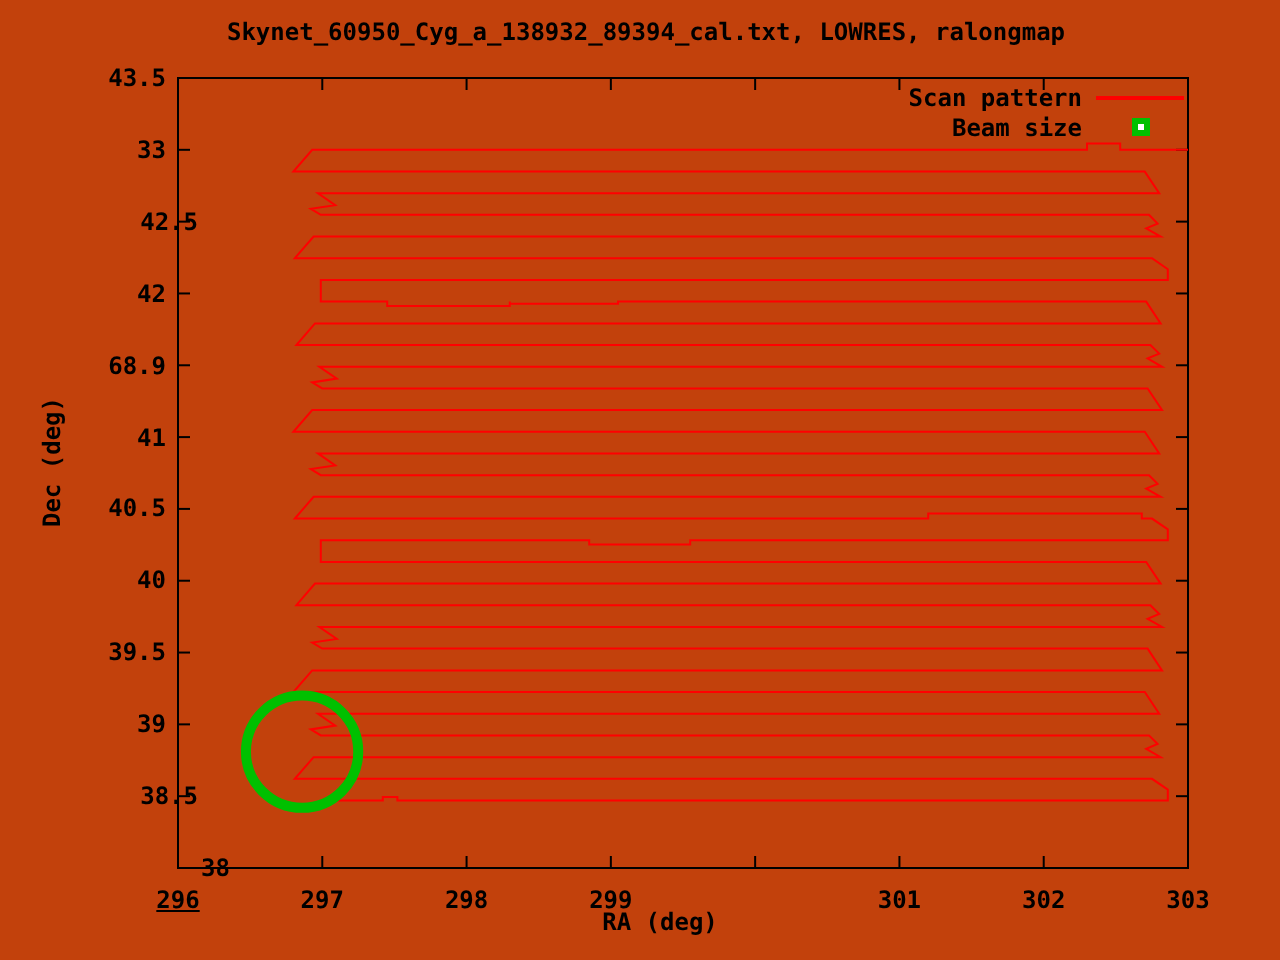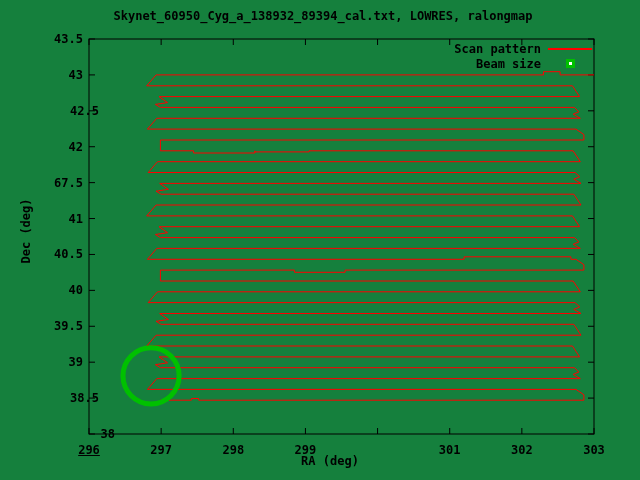--- a/index.html
+++ b/index.html
@@ -1,16 +1,16 @@
 <!DOCTYPE html>
 <html><head>
 <meta charset="utf-8">
 <style>
   html,body{margin:0;padding:0;background:#fff;}
-  .canvas{position:relative;width:640px;height:480px;background:#15803d;overflow:hidden;
+  .canvas{position:relative;width:640px;height:480px;background:#c2410c;overflow:hidden;
           font-family:"DejaVu Sans Mono",monospace;color:#000;}
   .title{position:absolute;top:9px;left:0;width:646px;text-align:center;
          font:bold 12px "DejaVu Sans Mono",monospace;letter-spacing:0px;}
   .ylabel{position:absolute;left:26px;top:231px;transform:translate(-50%,-50%) rotate(-90deg);
           white-space:nowrap;font:bold 12px "DejaVu Sans Mono",monospace;}
   .xlabel{position:absolute;left:330px;top:454px;transform:translateX(-50%);
           white-space:nowrap;font:bold 12px "DejaVu Sans Mono",monospace;}
   svg#plot{position:absolute;left:0;top:0;}
   .legend{position:absolute;top:41px;right:48px;}
   .legend-row{display:flex;justify-content:flex-end;align-items:center;height:15px;}
@@ -106,20 +106,20 @@
       <div class="xtick" style="left: 570px;">303</div>
     </div>
   <div id="yticklabels">
       <div class="ytick" style="top: 427px; padding-left: 32px;">38</div>
       <div class="ytick" style="top: 391.091px; margin-left: 16px;">38.5</div>
       <div class="ytick" style="top: 355.182px;">39</div>
       <div class="ytick" style="top: 319.273px;">39.5</div>
       <div class="ytick" style="top: 283.364px;">40</div>
       <div class="ytick" style="top: 247.455px;">40.5</div>
       <div class="ytick" style="top: 211.545px;">41</div>
-      <div class="ytick" style="top: 175.636px;">67.5</div>
+      <div class="ytick" style="top: 175.636px;">68.9</div>
       <div class="ytick" style="top: 139.727px;">42</div>
       <div class="ytick" style="top: 103.818px; padding-left: 16px;">42.5</div>
-      <div class="ytick" style="top: 67.9091px;">43</div>
+      <div class="ytick" style="top: 67.9091px;">33</div>
       <div class="ytick" style="top: 32px;">43.5</div>
     </div>
 
 </div>
 
 </body></html>

